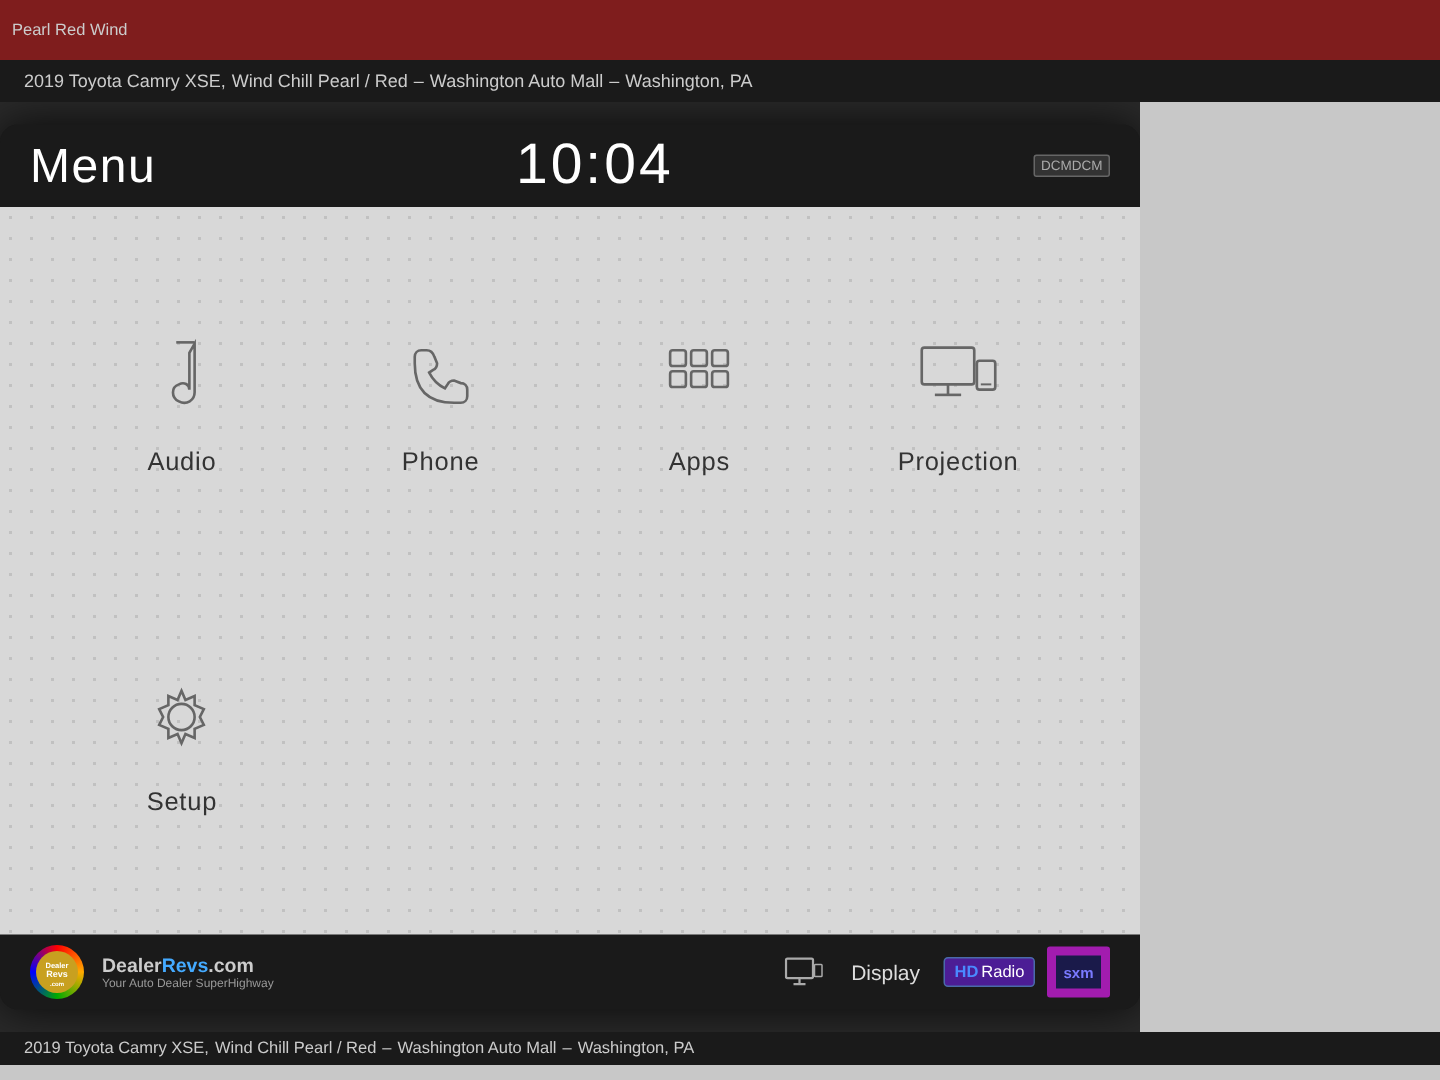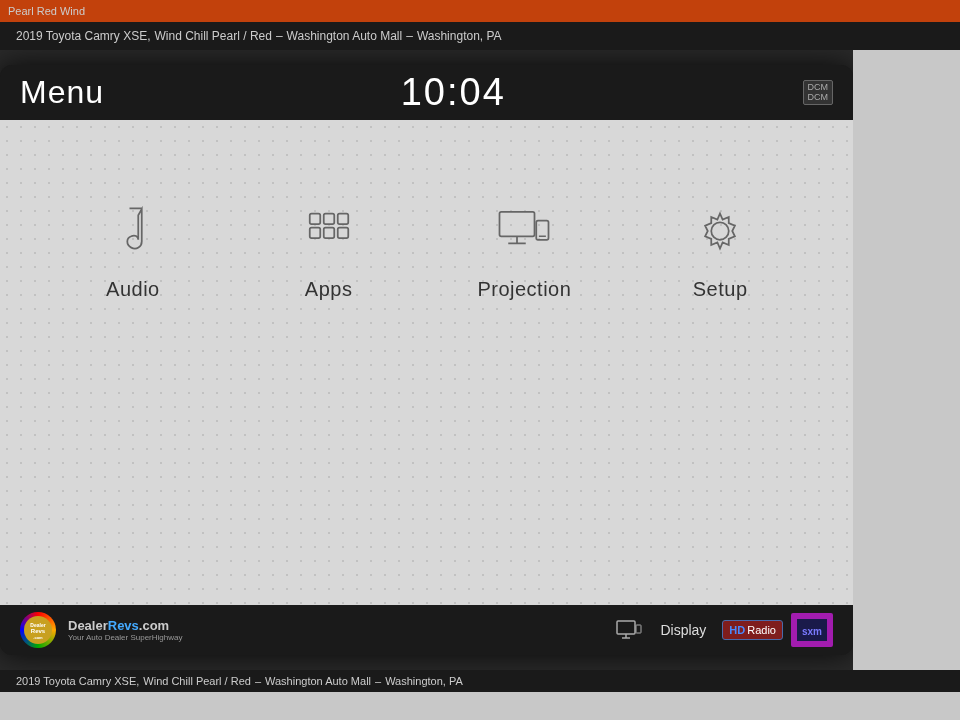--- a/index.html
+++ b/index.html
@@ -6,22 +6,22 @@
     body {
       width: 960px;
       height: 720px;
       overflow: hidden;
       font-family: Arial, sans-serif;
       background: #c8c8c8;
     }
 
     
     .browser-top-bar {
-      background: #c2410c;
-      height: 22px;
+      background: #7f1d1d;
+      height: 40px;
       display: flex;
       align-items: center;
       padding: 0 8px;
       color: #ccc;
       font-size: 11px;
     }
 
     
     .car-header {
       background: #1a1a1a;
@@ -29,21 +29,21 @@
       display: flex;
       align-items: center;
       padding: 0 16px;
       color: #ccc;
       font-size: 12px;
       gap: 4px;
     }
 
     
     .main-area {
-      width: 853px;
+      width: 760px;
       height: 620px;
       position: relative;
       background: #2a2a2a;
       display: flex;
       align-items: center;
       justify-content: center;
       overflow: hidden;
     }
 
     
@@ -90,21 +90,20 @@
     }
 
     .dcm-badge {
       background: #333;
       border: 1px solid #666;
       color: #aaa;
       font-size: 9px;
       padding: 2px 4px;
       border-radius: 2px;
       display: flex;
-      flex-direction: column;
       align-items: center;
       line-height: 1.1;
     }
 
     
     .screen-content {
       flex: 1;
       background: #d8d8d8;
       position: relative;
       display: grid;
@@ -147,21 +146,21 @@
     .menu-icon svg {
       width: 70px;
       height: 70px;
       stroke: #555;
       fill: none;
       stroke-width: 1.5;
     }
 
     .menu-label {
       color: #333;
-      font-size: 20px;
+      font-size: 17px;
       font-weight: 400;
       letter-spacing: 0.5px;
       text-align: right;
     }
 
     
     .screen-bottom-bar {
       background: #1a1a1a;
       height: 50px;
       display: flex;
@@ -181,21 +180,21 @@
     .display-button {
       display: flex;
       align-items: center;
       gap: 18px;
       color: #ddd;
       font-size: 14px;
       cursor: pointer;
     }
 
     .hd-radio-badge {
-      background: #7f1d1d;
+      background: #4c1d95;
       border: 1px solid #4a6aaa;
       padding: 3px 6px;
       border-radius: 3px;
       display: flex;
       align-items: center;
       gap: 2px;
     }
 
     .hd-text {
       color: #4a8aff;
@@ -284,20 +283,28 @@
         <div class="menu-icon">
           <svg viewBox="0 0 80 80">
 
             <path d="M50 15 L50 52 C50 58 44 62 38 59 C32 56 32 48 38 46 C42 44 46 46 46 50 L46 22 L50 15 Z" stroke="#666" stroke-width="2" fill="none"></path>
             <line x1="36" y1="14" x2="50" y2="14" stroke="#666" stroke-width="2"></line>
           </svg>
         </div>
         <span class="menu-label">Audio</span>
       </div>
 
+      <div class="menu-item">
+        <div class="menu-icon">
+          <svg viewBox="0 0 80 80">
+            <path d="M25 20 C22 20 20 22 20 25 L20 30 C20 50 30 60 50 60 L55 60 C58 60 60 58 60 55 L60 50 C60 47 58 45 55 45 L50 43 C48 43 46 44 45 46 L43 49 C37 46 34 43 31 37 L34 35 C36 34 37 32 37 30 L35 25 C34 22 32 20 29 20 Z" stroke="#666" stroke-width="2" fill="none"></path>
+          </svg>
+        </div>
+        <span class="menu-label">Phone</span>
+      </div>
 
       <div class="menu-item">
         <div class="menu-icon">
           <svg viewBox="0 0 80 80">
 
             <rect x="18" y="20" width="12" height="12" rx="2" stroke="#666" stroke-width="2"></rect>
             <rect x="34" y="20" width="12" height="12" rx="2" stroke="#666" stroke-width="2"></rect>
             <rect x="50" y="20" width="12" height="12" rx="2" stroke="#666" stroke-width="2"></rect>
             <rect x="18" y="36" width="12" height="12" rx="2" stroke="#666" stroke-width="2"></rect>
             <rect x="34" y="36" width="12" height="12" rx="2" stroke="#666" stroke-width="2"></rect>

